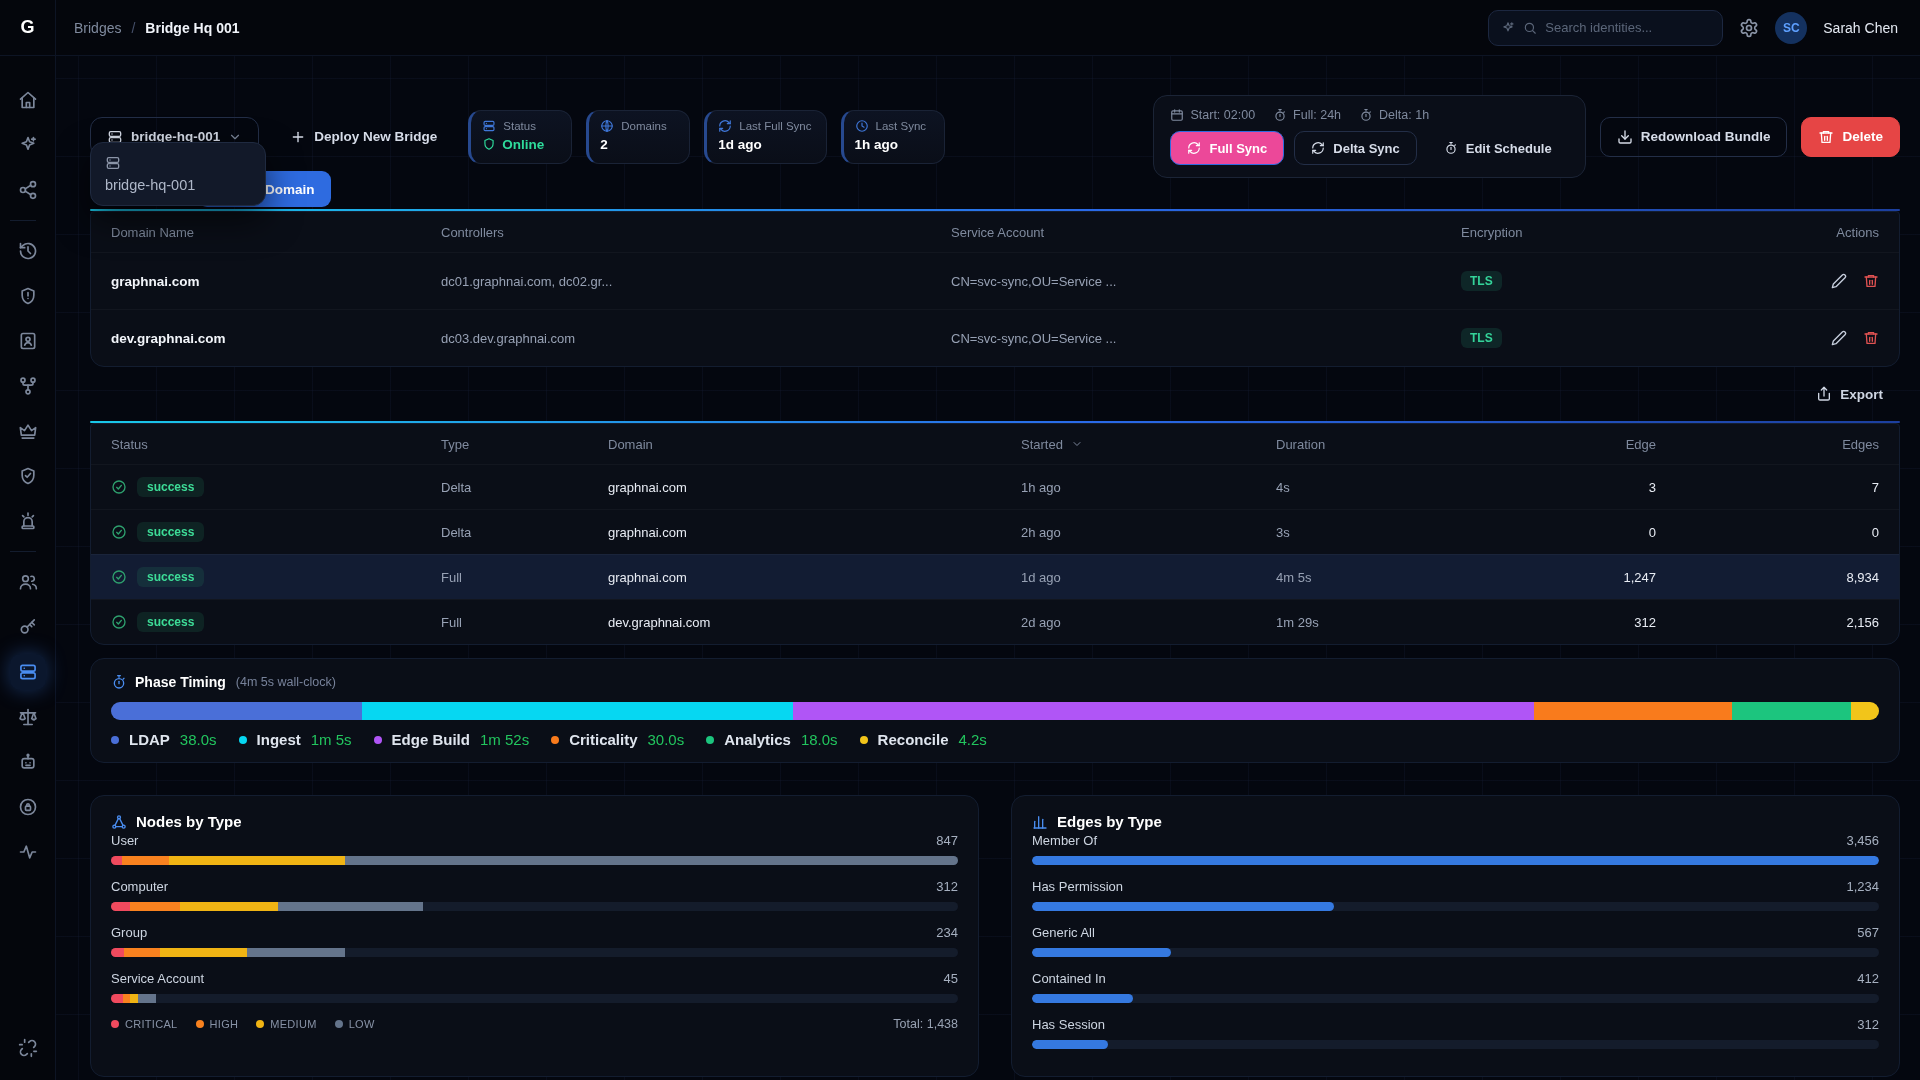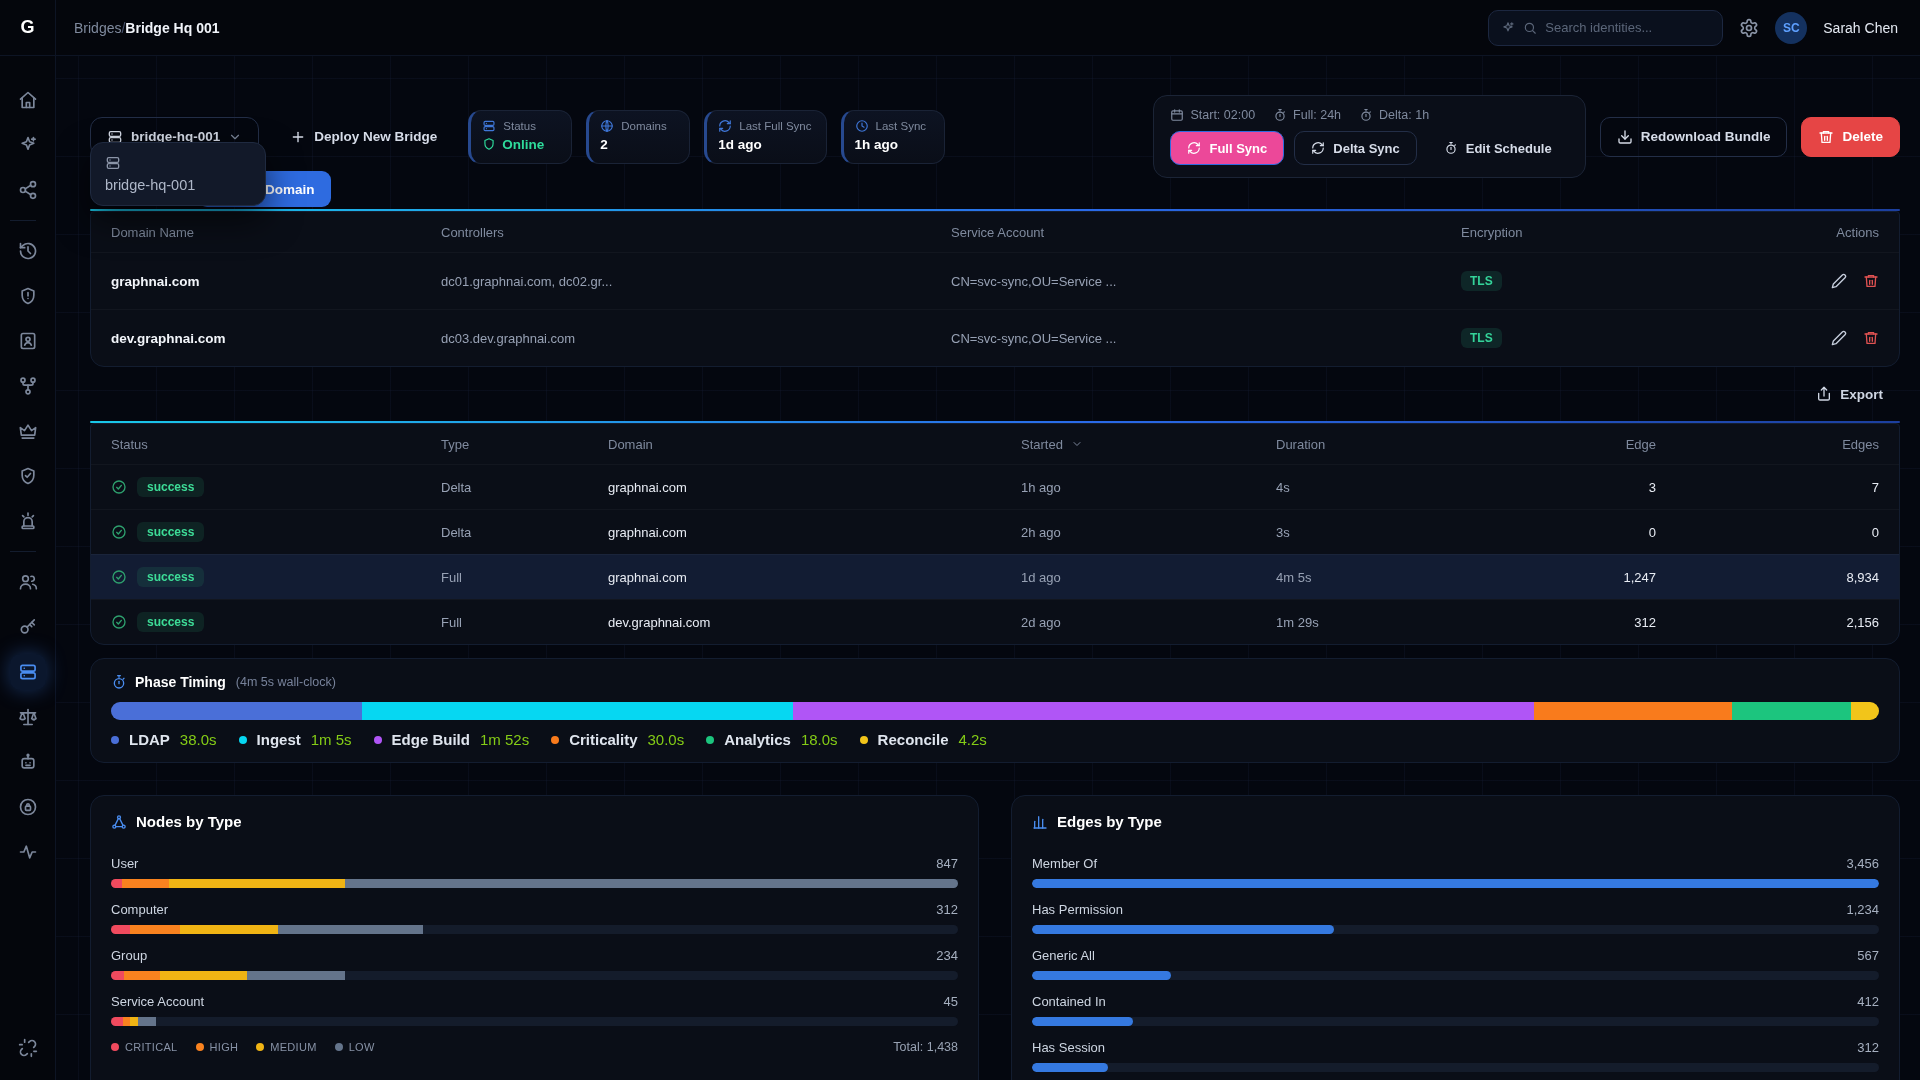--- a/index.html
+++ b/index.html
@@ -14,21 +14,21 @@
                      linear-gradient(90deg,rgba(28,40,66,.22) 1px,transparent 1px);
     background-size:78px 78px; }
   .icon{display:inline-flex;width:18px;height:18px;flex:none;align-items:center;justify-content:center}
   .icon svg{width:100%;height:100%}
   .i14{width:14px;height:14px}.i16{width:16px;height:16px}.i20{width:20px;height:20px}
 
   
   .topbar{position:relative;z-index:5;height:56px;display:flex;align-items:center;background:#04060c;border-bottom:1px solid #0d1424}
   .logo-cell{width:56px;height:56px;display:flex;align-items:center;justify-content:center;border-right:1px solid #0d1424}
   .logo{font-weight:800;font-size:18px;color:#fff}
-  .crumb{display:flex;align-items:center;margin-left:18px;font-size:14px}
+  .crumb{display:flex;gap:10px;align-items:center;margin-left:18px;font-size:14px}
   .crumb .parent{color:#7f8a9e}.crumb .sep{color:#46506a}.crumb .cur{color:#f1f4fa;font-weight:700}
   .top-right{margin-left:auto;display:flex;align-items:center;gap:16px;padding-right:22px}
   .search{display:flex;align-items:center;gap:8px;width:235px;height:36px;padding:0 12px;
     background:#0a101d;border:1px solid #1c2740;border-radius:10px;color:#5b6679}
   .search input{background:none;border:none;outline:none;color:#aab3c6;font:inherit;width:100%}
   .search input::placeholder{color:#5b6679}
   .gear{color:#8b95a8}
   .avatar{width:32px;height:32px;border-radius:50%;background:#14315f;color:#5ea0ff;font-weight:700;
     font-size:12px;display:flex;align-items:center;justify-content:center}
   .uname{color:#e4e9f2;font-size:14px}
@@ -108,26 +108,26 @@
   .phase{padding:15px 20px 14px;border-radius:14px;background:#0a0e17;border:1px solid #131d30;margin-top:13px}
   .phase-title{display:flex;align-items:center;gap:8px}
   .phase-title .icon{color:#4a8df0}
   .phase-title .t{font-weight:700;font-size:14px;color:#fff}
   .phase-title .s{color:#77829a;font-size:12.5px;margin-left:2px}
   .phase-bar{display:flex;height:18px;border-radius:9px;overflow:hidden;margin-top:12px;background:#141c2b}
   .phase-legend{display:flex;gap:22px;margin-top:11px;align-items:center}
   .pl-item{display:flex;gap:10px;align-items:center;font-size:15px}
   .pl-dot{width:8px;height:8px;border-radius:50%}
   .pl-name{color:#dfe5ee;font-weight:600}
-  .pl-val{color:#84cc16}
+  .pl-val{color:#22c55e}
 
   
   .charts{display:flex;gap:32px;margin-top:32px}
   .chart-card{flex:1;background:#0a0e17;border:1px solid #131d30;border-radius:14px;padding:17px 20px 16px}
-  .chart-title{display:flex;gap:9px;align-items:center;font-weight:700;font-size:15px;color:#fff;margin-bottom:23px}
+  .chart-title{display:flex;gap:9px;align-items:center;font-weight:700;font-size:15px;color:#fff;margin-bottom:0}
   .chart-title .icon{color:#4a8df0}
   .hrow{margin-bottom:11px}
   .hrow .lv{display:flex;justify-content:space-between;align-items:center;height:20px;margin-bottom:6px}
   .hrow .lbl{color:#cdd5e1;font-size:13px}
   .hrow .val{color:#a6b0c0;font-size:13px}
   .htrack{height:9px;border-radius:5px;background:#141c2b;overflow:hidden;display:flex}
   .hseg{height:100%}
   .chart-foot{display:flex;align-items:center;margin-top:14px}
   .cl-item{display:flex;align-items:center;gap:6px;margin-right:18px;color:#8792a6;font-size:11px;letter-spacing:.3px}
   .cl-dot{width:8px;height:8px;border-radius:50%}

